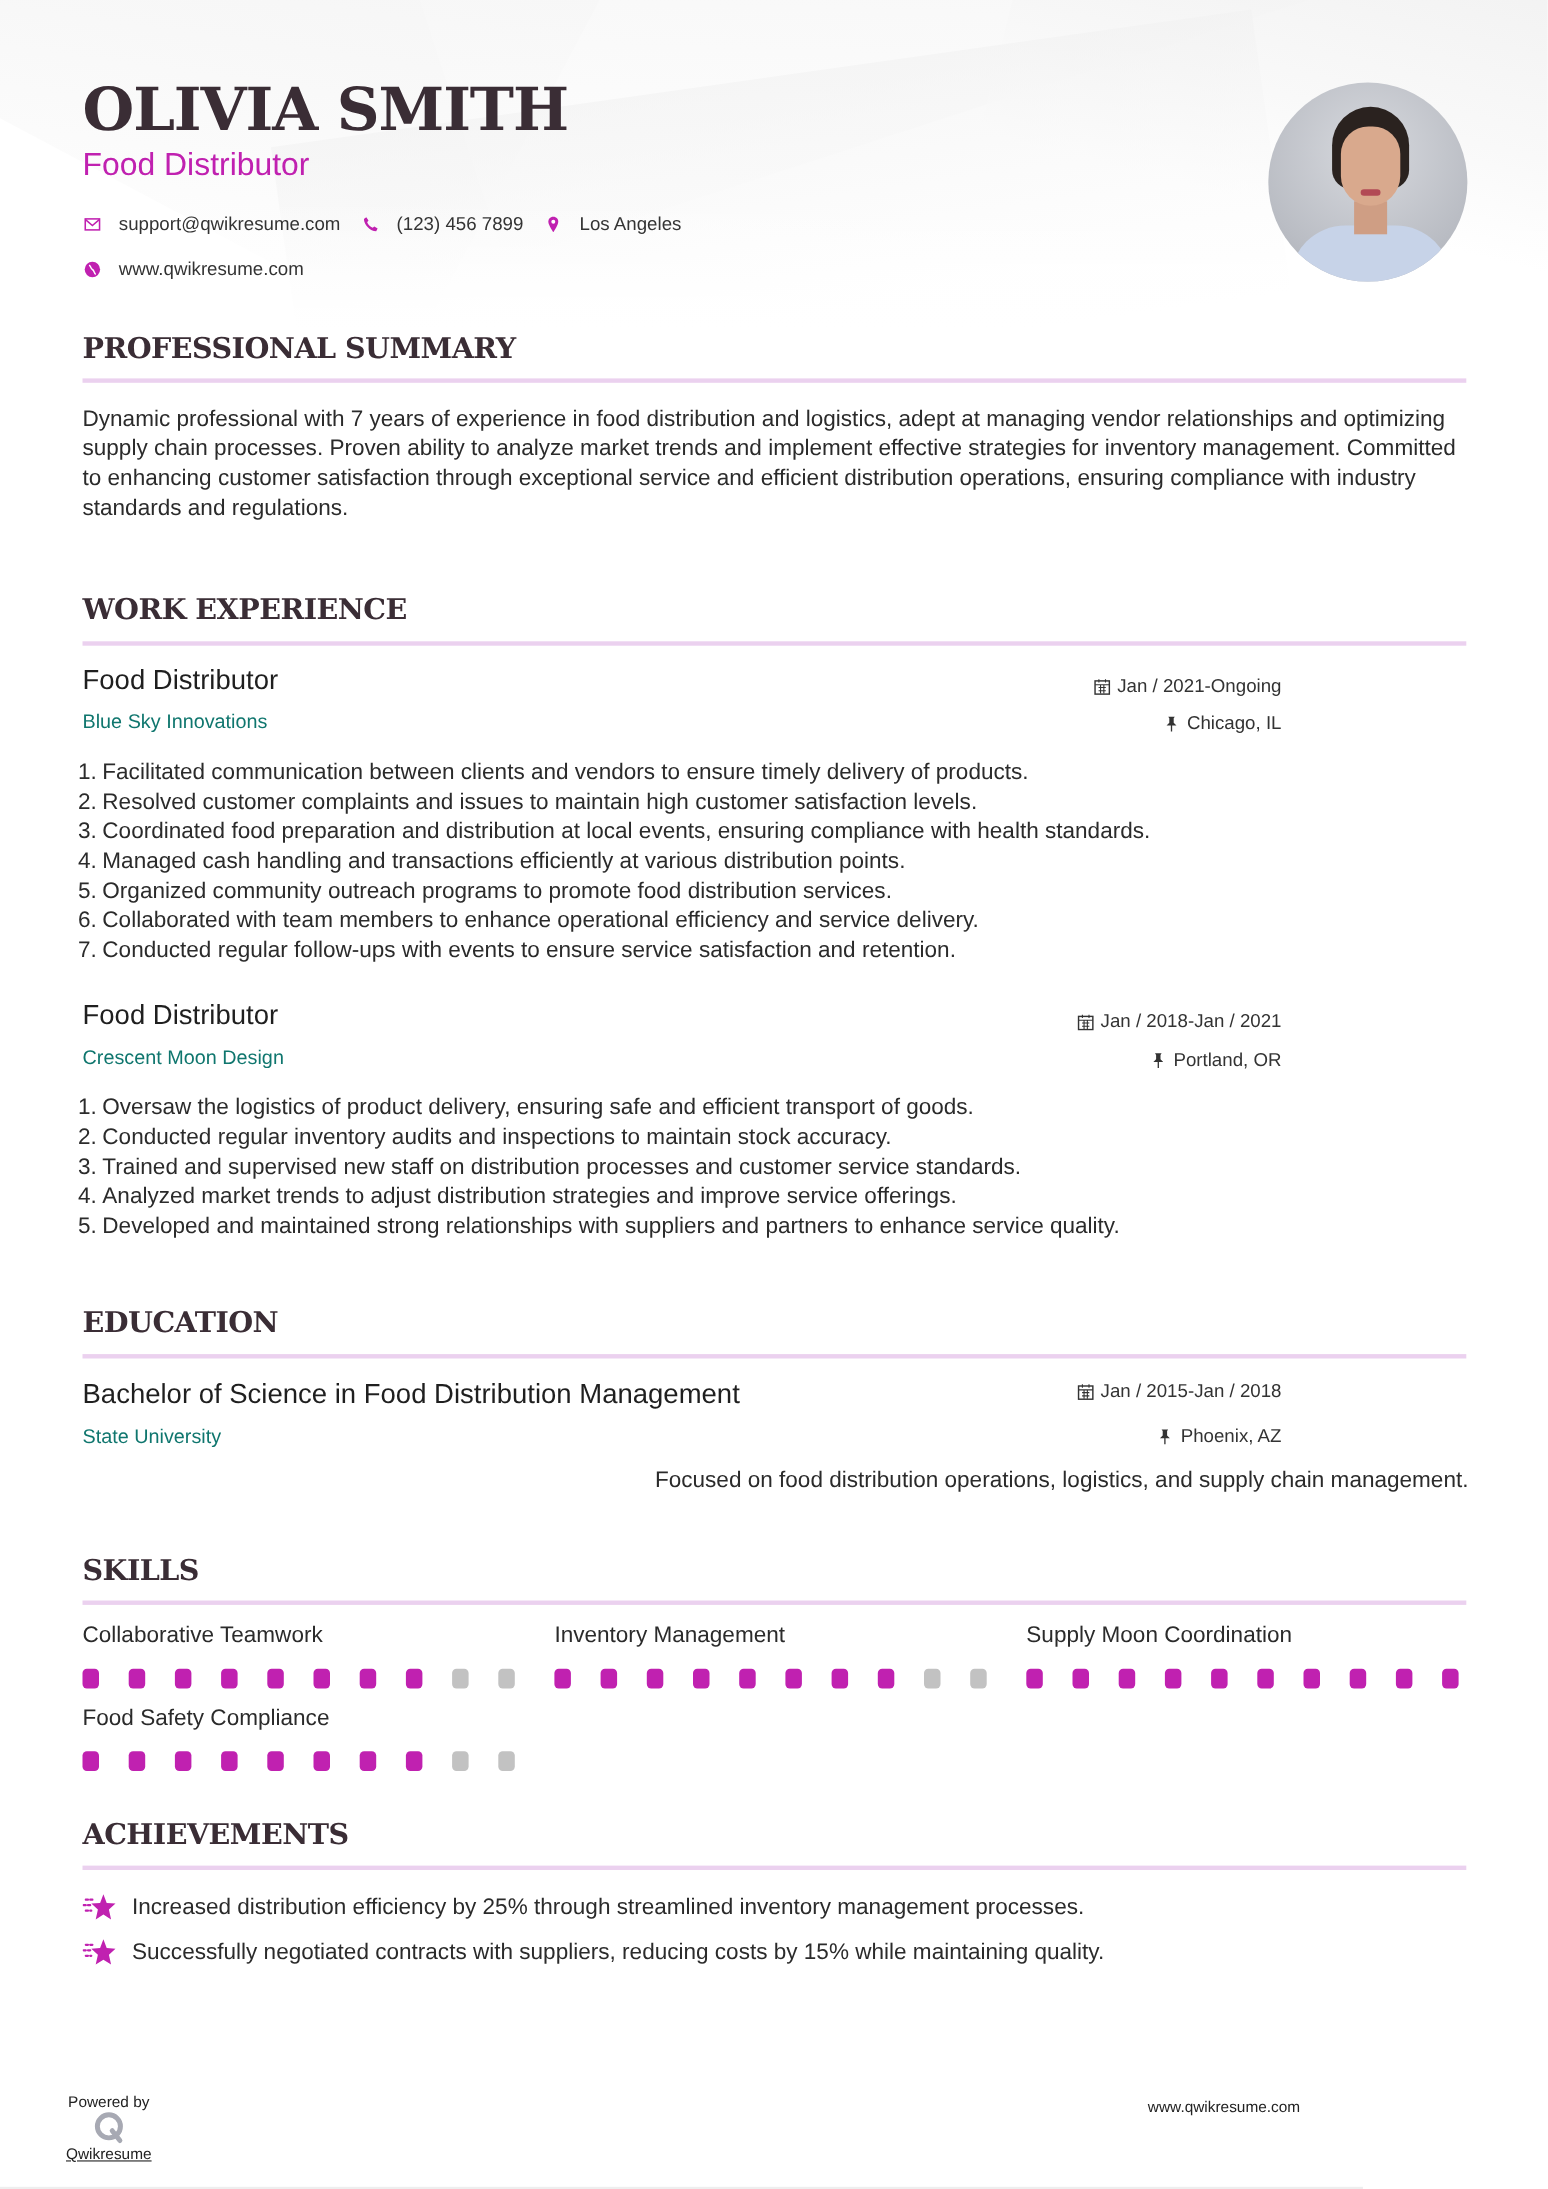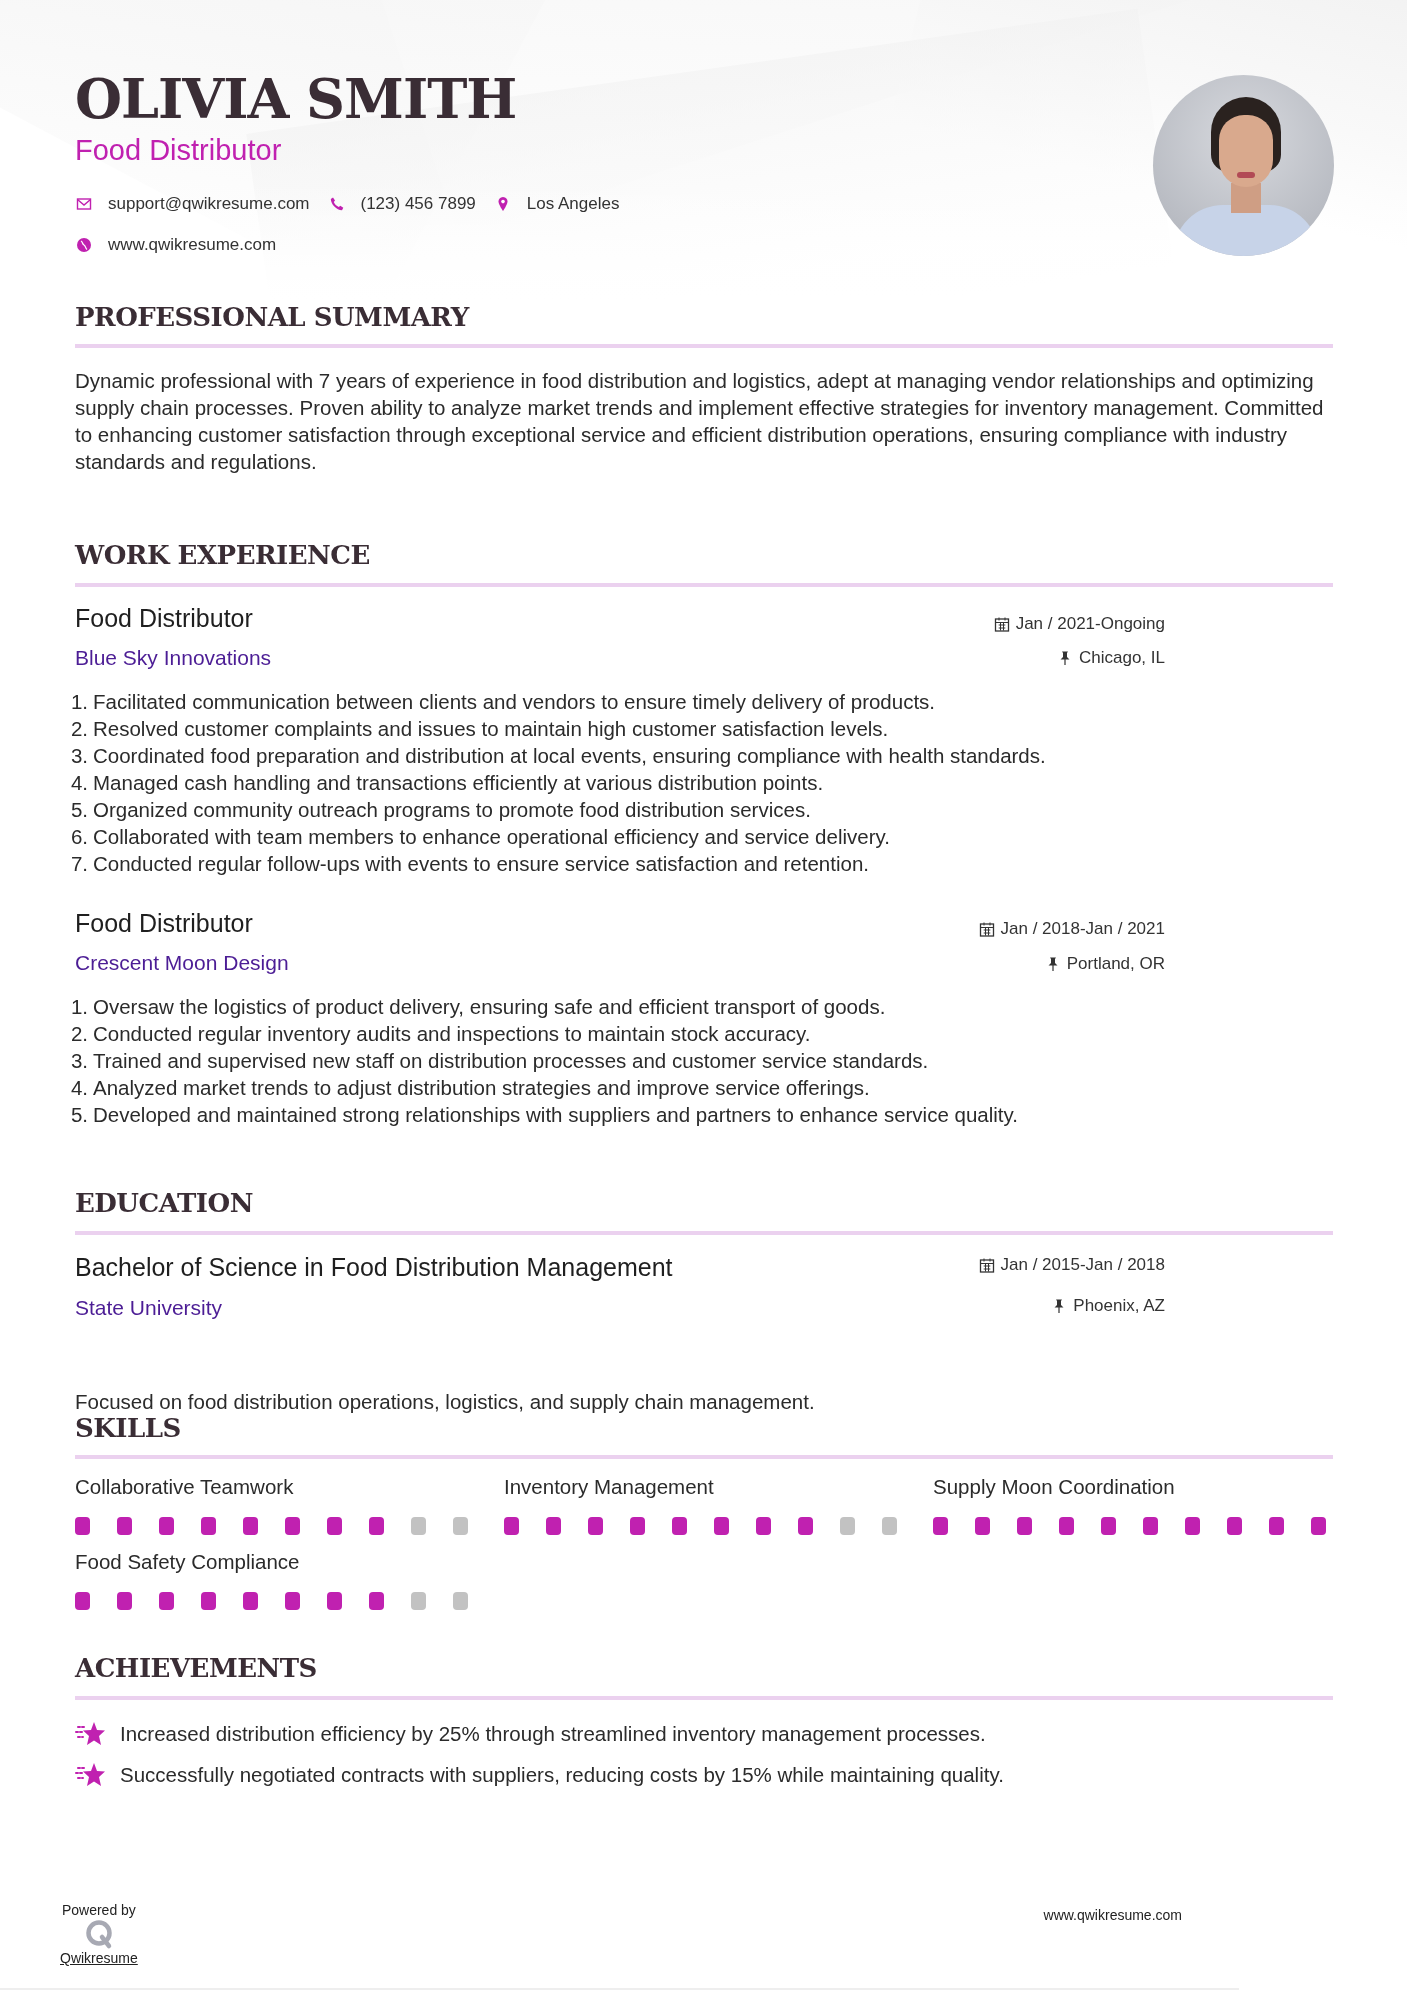--- a/index.html
+++ b/index.html
@@ -32,21 +32,21 @@
   .photo .lips { position: absolute; left: 84px; top: 97px; width: 18px; height: 6px; border-radius: 4px; background: #b24a55; }
   .photo .neck { position: absolute; left: 78px; top: 108px; width: 30px; height: 30px; background: #cf9e84; }
   .photo .shirt { position: absolute; left: 20px; top: 130px; width: 146px; height: 80px; border-radius: 50px 50px 0 0; background: #c7d3e8; }
 
   .section-head { position: absolute; left: 75px; font-family: "DejaVu Serif", serif; font-weight: bold; font-size: 26px; color: #3a2d35; letter-spacing: -0.5px; }
   .divider { position: absolute; left: 75px; width: 1258px; height: 4px; background: #ebd1ef; }
 
   .para { position: absolute; left: 75px; width: 1260px; font-size: 20.5px; line-height: 27px; color: #2b2b2b; }
 
   .job-title { position: absolute; left: 75px; font-size: 25px; color: #1f1f1f; }
-  .company { position: absolute; left: 75px; font-size: 21px; color: #4c1d95; }
+  .company { position: absolute; left: 75px; font-size: 18px; color: #0f766e; }
   .meta { position: absolute; right: 74px; font-size: 17px; color: #333; display: flex; align-items: center; }
   .meta .m-icon { width: 16px; height: 16px; margin-right: 6px; display: inline-flex; }
   .meta .m-icon svg { width: 16px; height: 16px; }
 
   .bullets { position: absolute; left: 60px; list-style: none; font-size: 20.5px; line-height: 27px; color: #2b2b2b; }
   .bullets li { display: flex; }
   .bullets .num { display: inline-block; width: 33px; text-align: right; padding-right: 5px; }
 
   .skill { position: absolute; width: 420px; }
   .skill .s-label { font-size: 20.5px; color: #2b2b2b; height: 30px; }
@@ -240,21 +240,21 @@
   </div>
   <div class="company" style="top:1296px;">State University</div>
   <div class="meta" style="top:1296px;">
     <span class="m-icon">
         <svg viewBox="0 0 16 16">
           <path d="M5 1.5 H11 L10 3 V7 L12.5 9.5 H3.5 L6 7 V3 Z M7.4 9.5 H8.6 V15 H7.4 Z" fill="#333"></path>
         </svg>
       </span>
     <span>Phoenix, AZ</span>
   </div>
-  <div class="para" style="top:1388px;">Focused on food distribution operations, logistics, and supply chain management.</div>
+  <div class="para" style="top:1332px;text-align:right;">Focused on food distribution operations, logistics, and supply chain management.</div>
 
   <div class="section-head" style="top:1413px;">SKILLS</div>
   <div class="divider" style="top:1455px;"></div>
 
   <div class="skill" style="left:75px; top:1475px;">
     <div class="s-label">Collaborative Teamwork</div>
     <div class="dots">
         <span class="dot"></span>
         <span class="dot"></span>
         <span class="dot"></span>

